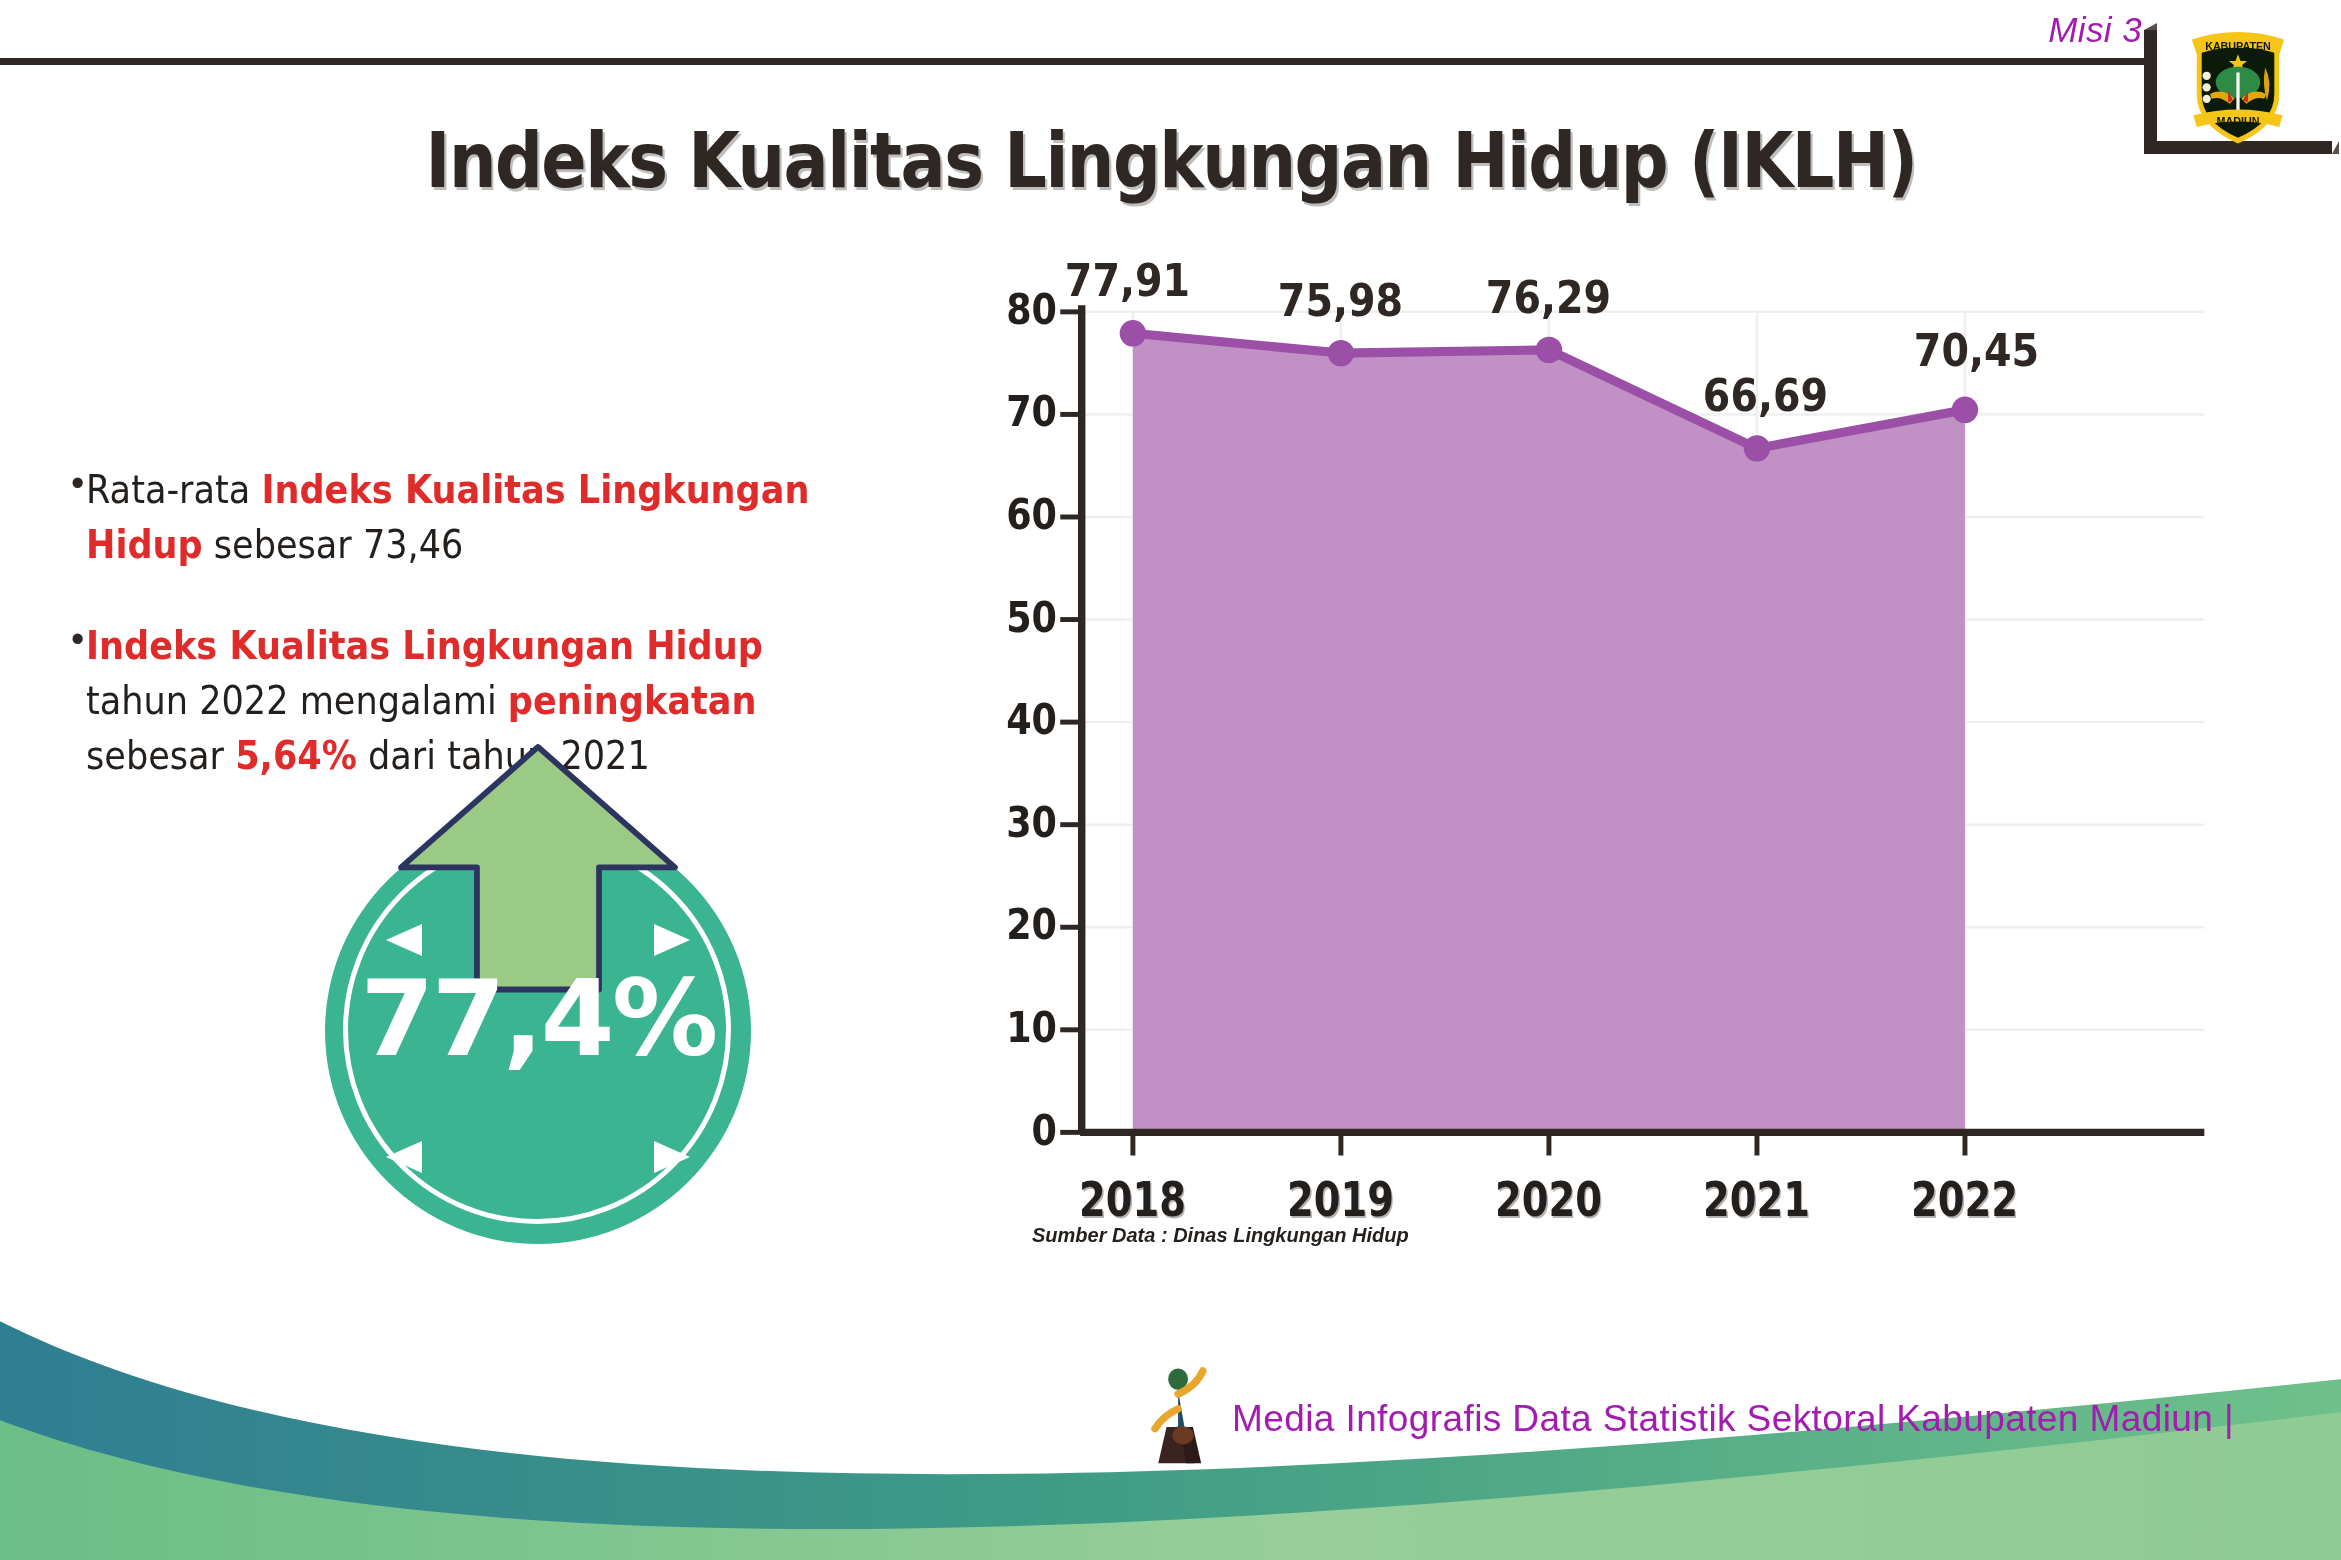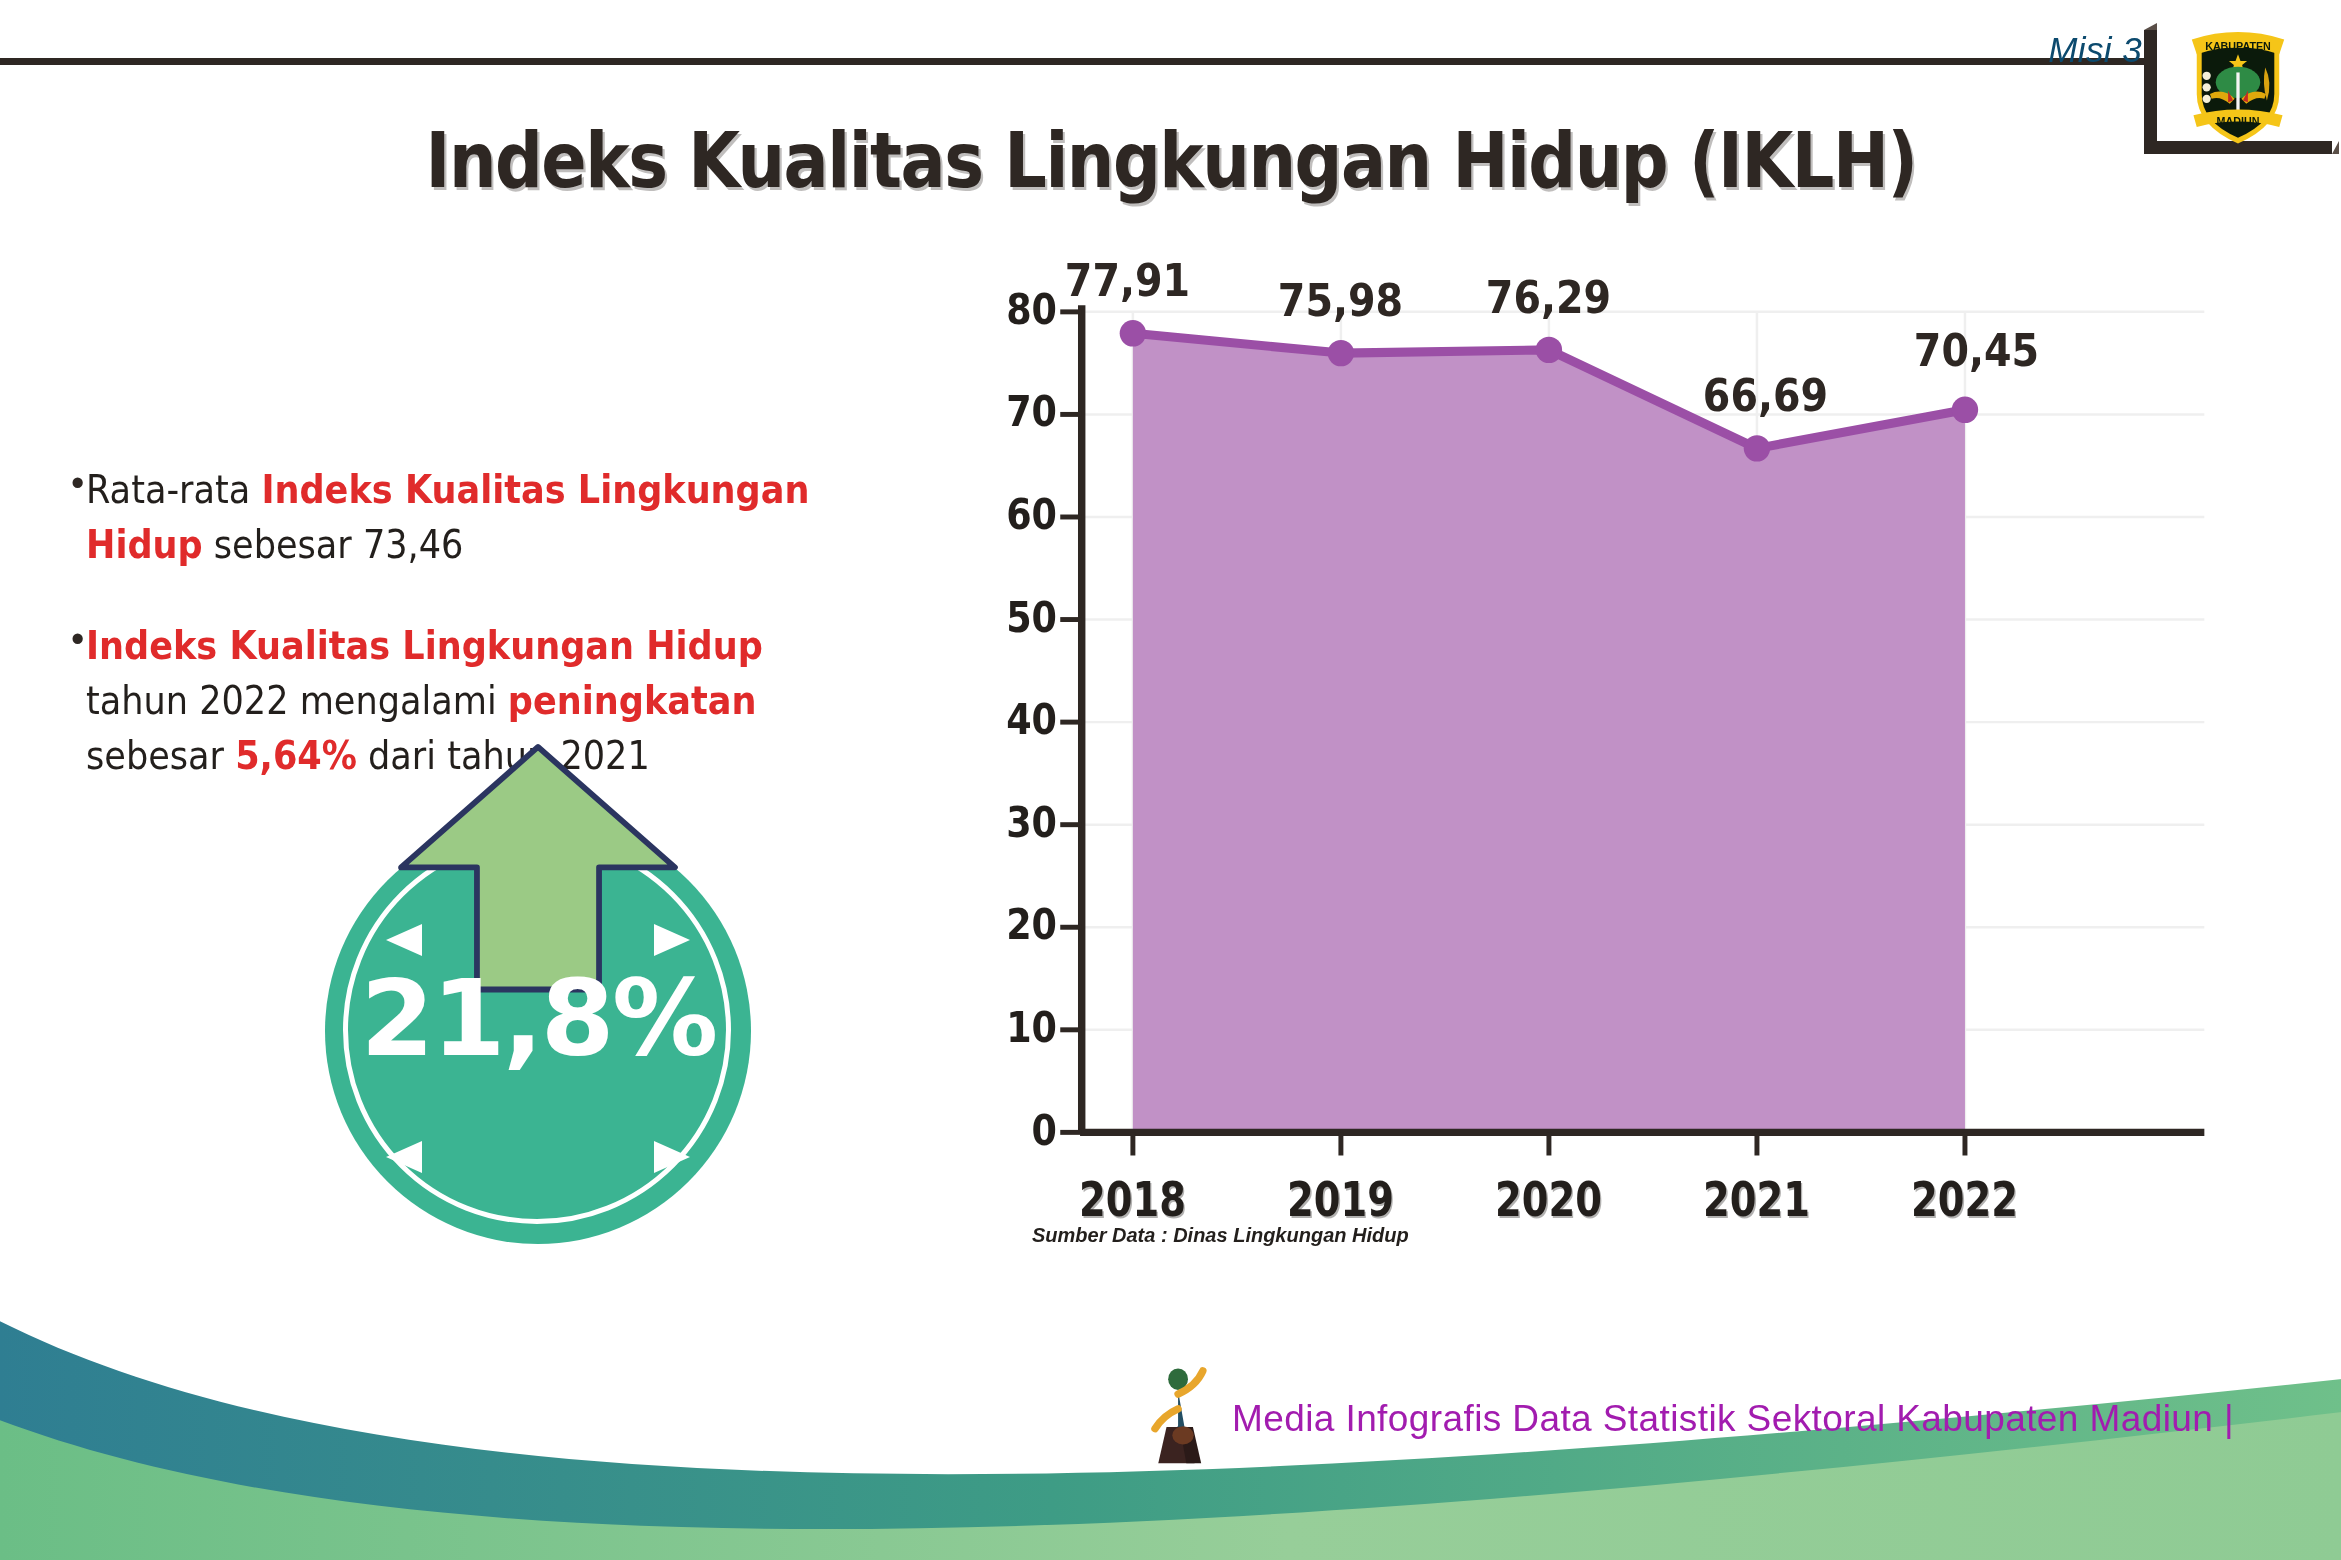--- a/index.html
+++ b/index.html
@@ -2,21 +2,21 @@
 <html style="font-size:13.2px"><head>
 <meta charset="utf-8">
 <style>
   html,body{margin:0;padding:0;background:#ffffff;}
   body{width:2342px;height:1561px;position:relative;overflow:hidden;
        font-family:"Liberation Sans",sans-serif;}
 
   
   #header-rule{position:absolute;left:0;top:58px;width:2147px;height:7.4px;background:#2E2723;}
   #misi-label{position:absolute;right:200px;top:10px;font-size:35px;font-style:italic;
-              color:#0c4a6e;font-family:"Liberation Sans",sans-serif;letter-spacing:0.4px;margin-top:20px;}
+              color:#a21caf;font-family:"Liberation Sans",sans-serif;letter-spacing:0.4px;}
 
   
   #crest-frame{position:absolute;left:2144px;top:30px;width:188px;height:124px;}
   #crest-frame .vbar{position:absolute;left:0;top:0;width:13.2px;height:124px;background:#2E2723;}
   #crest-frame .vbar:after{content:"";position:absolute;left:0;top:-7.4px;
         border-left:13.2px solid transparent;border-bottom:7.4px solid #5a4f48;}
   #crest-frame .hbar{position:absolute;left:0;bottom:0;width:188px;height:13.2px;background:#2E2723;}
   #crest-frame .hbar:after{content:"";position:absolute;right:-7.4px;top:0;
         border-top:13.2px solid transparent;border-right:7.4px solid #5a4f48;}
 
@@ -128,21 +128,21 @@
 <div id="badge">
   <div id="badge-circle"></div>
   <span class="tick tick-tl"></span>
   <span class="tick tick-tr"></span>
   <span class="tick tick-bl"></span>
   <span class="tick tick-br"></span>
   <div id="badge-ring"></div>
   <svg id="badge-arrow" viewBox="0 0 344 320">
     <polygon points="172,6 338,152 246,152 246,300 98,300 98,152 6,152" fill="#9BCA85" stroke="#2B3560" stroke-width="7" stroke-linejoin="round"></polygon>
   </svg>
-  <div id="badge-value">21,8%</div>
+  <div id="badge-value">77,4%</div>
 </div>
 
 <div id="chart">
   <svg id="chart-svg" width="1239" height="875" viewBox="0 0 1500 1060">
     <g id="grid-group">
         <line x1="130" y1="887.75" x2="1490" y2="887.75" stroke="#EFEFEF" stroke-width="3"></line>
         <line x1="130" y1="763.5" x2="1490" y2="763.5" stroke="#EFEFEF" stroke-width="3"></line>
         <line x1="130" y1="639.25" x2="1490" y2="639.25" stroke="#EFEFEF" stroke-width="3"></line>
         <line x1="130" y1="515" x2="1490" y2="515" stroke="#EFEFEF" stroke-width="3"></line>
         <line x1="130" y1="390.75" x2="1490" y2="390.75" stroke="#EFEFEF" stroke-width="3"></line>

